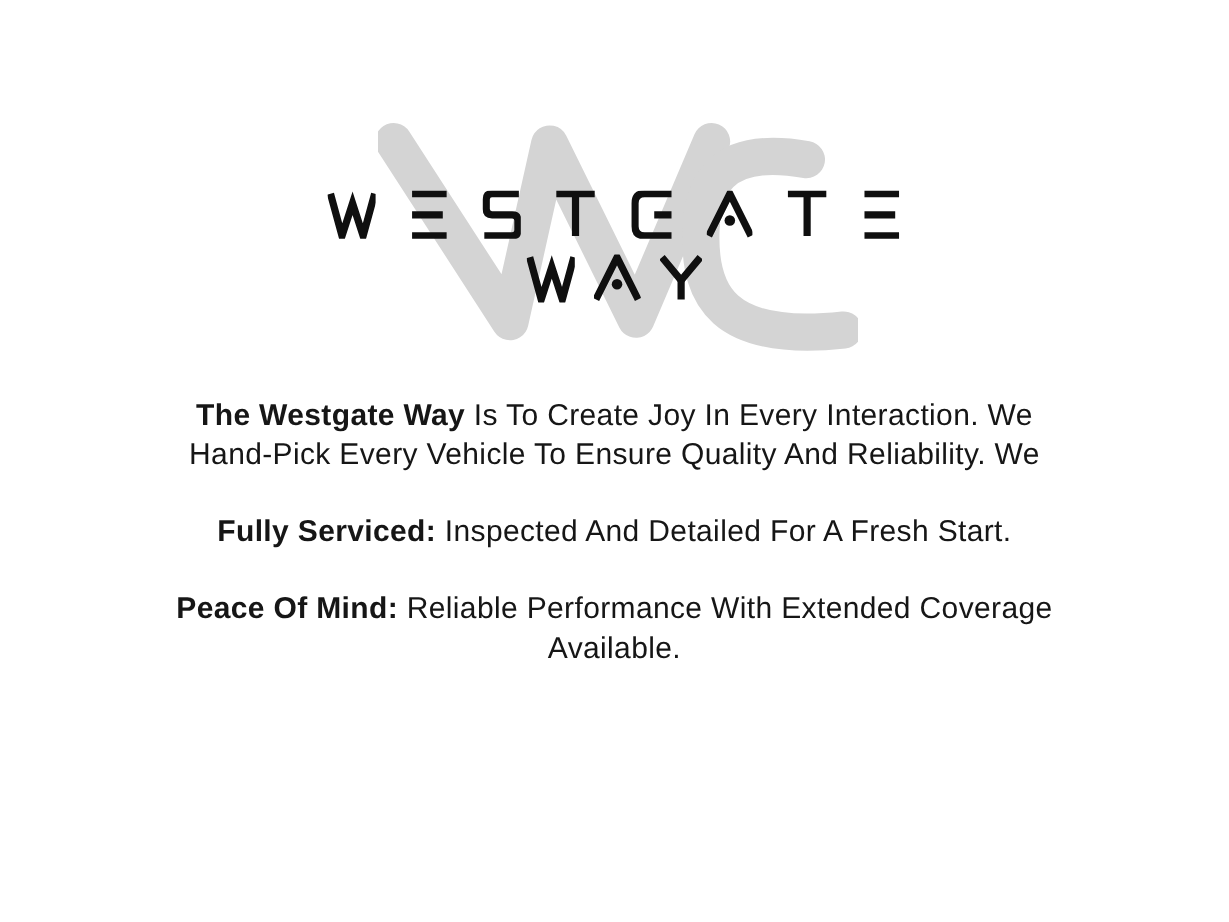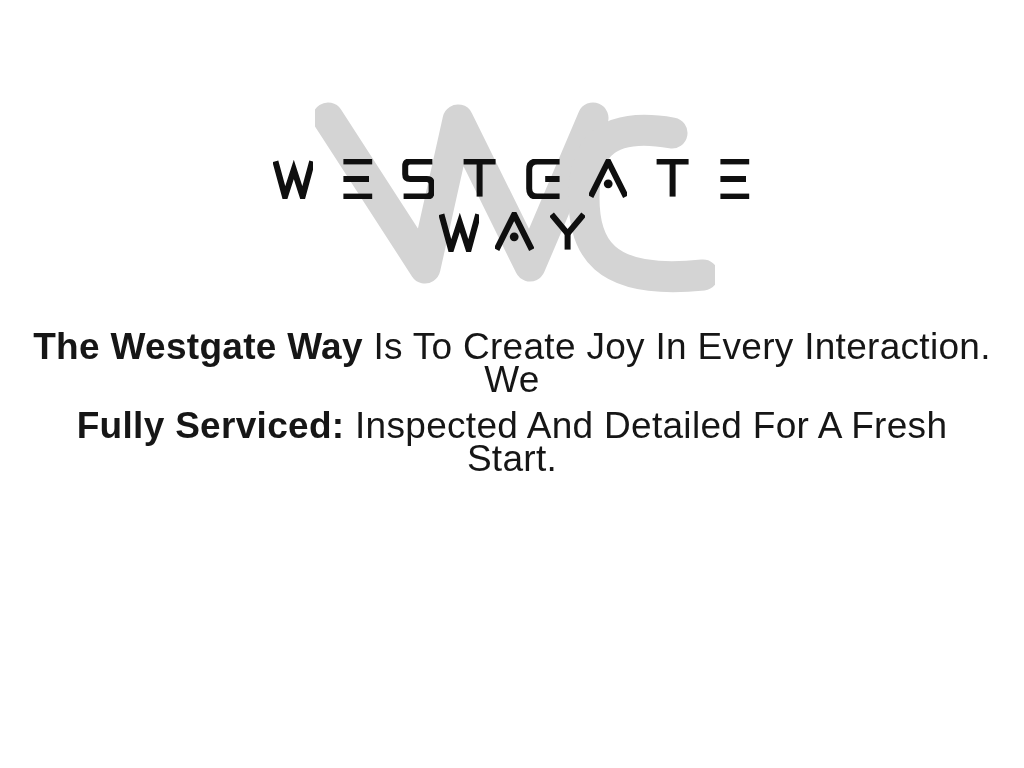--- a/index.html
+++ b/index.html
@@ -15,23 +15,23 @@
   .logo-row { position:absolute; left:0; width:100%; display:flex; justify-content:center; align-items:flex-start; z-index:2; }
   #logo-line1 { top:159px; gap:28px; }
   #logo-line2 { top:212px; gap:16px; }
   .glyph { display:block; }
   .glyph path { fill:none; stroke:var(--ink,#0f0f0f); stroke-width:15; stroke-linecap:butt; stroke-linejoin:miter; }
   .glyph .dot { fill:var(--ink,#0f0f0f); stroke:none; }
   
   #copy {
     position:absolute; top:330px; left:28px; right:28px; z-index:2;
     text-align:center; color:var(--text,#161616);
-    font-size:37px; line-height:33px; letter-spacing:0.3px;
+    font-size:25px; line-height:33px; letter-spacing:0.3px;
   }
-  .para + .para { margin-top:13px; }
+  .para + .para { margin-top:31px; }
   .para b { font-weight:700; }
 </style>
 </head>
 <body>
 
 <div id="page" style="--ink: #0f0f0f; --wm: #d4d4d4; --text: #161616; --bg: #ffffff;">
 
   <svg id="watermark" width="400" height="195" viewBox="0 0 400 195" aria-hidden="true">
     <path d="M13,16 L110,166 L143,18 L215,164 L278,16"></path>
     <path d="M357,31 C283,18 269,54 269,96 C269,142 285,184 388,173"></path>
@@ -81,19 +81,24 @@
       </svg>
       <svg viewBox="0 0 88 100" width="35.2" height="40" class="glyph">
         <path d="M4,6 L44,54 L84,6"></path>
         <path d="M44,54 L44,94"></path>
       </svg>
     </div>
 
   <div id="copy">
       <div class="para">
         <div class="line"><b>The Westgate Way</b><span> Is To Create Joy In Every Interaction. We</span></div>
+        <div class="line"><span>Hand-Pick Every Vehicle To Ensure Quality And Reliability. We</span></div>
       </div>
       <div class="para">
         <div class="line"><b>Fully Serviced:</b><span> Inspected And Detailed For A Fresh Start.</span></div>
+      </div>
+      <div class="para">
+        <div class="line"><b>Peace Of Mind:</b><span> Reliable Performance With Extended Coverage</span></div>
+        <div class="line"><span>Available.</span></div>
       </div>
     </div>
 
 </div>
 
 </body></html>

